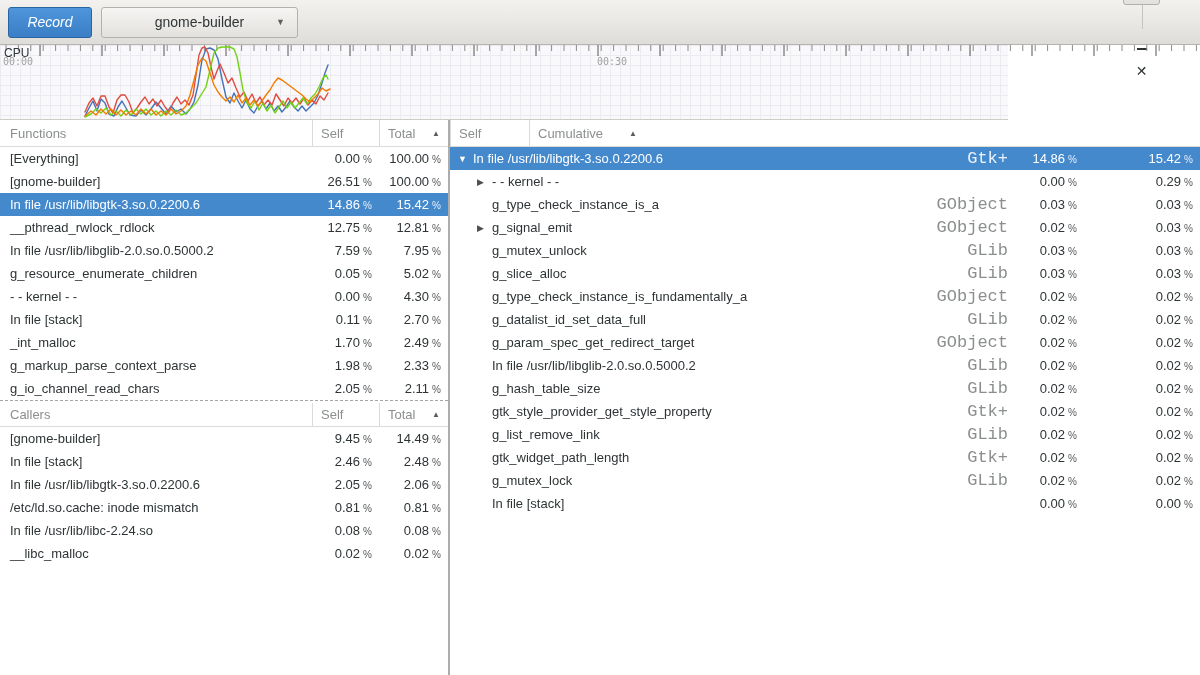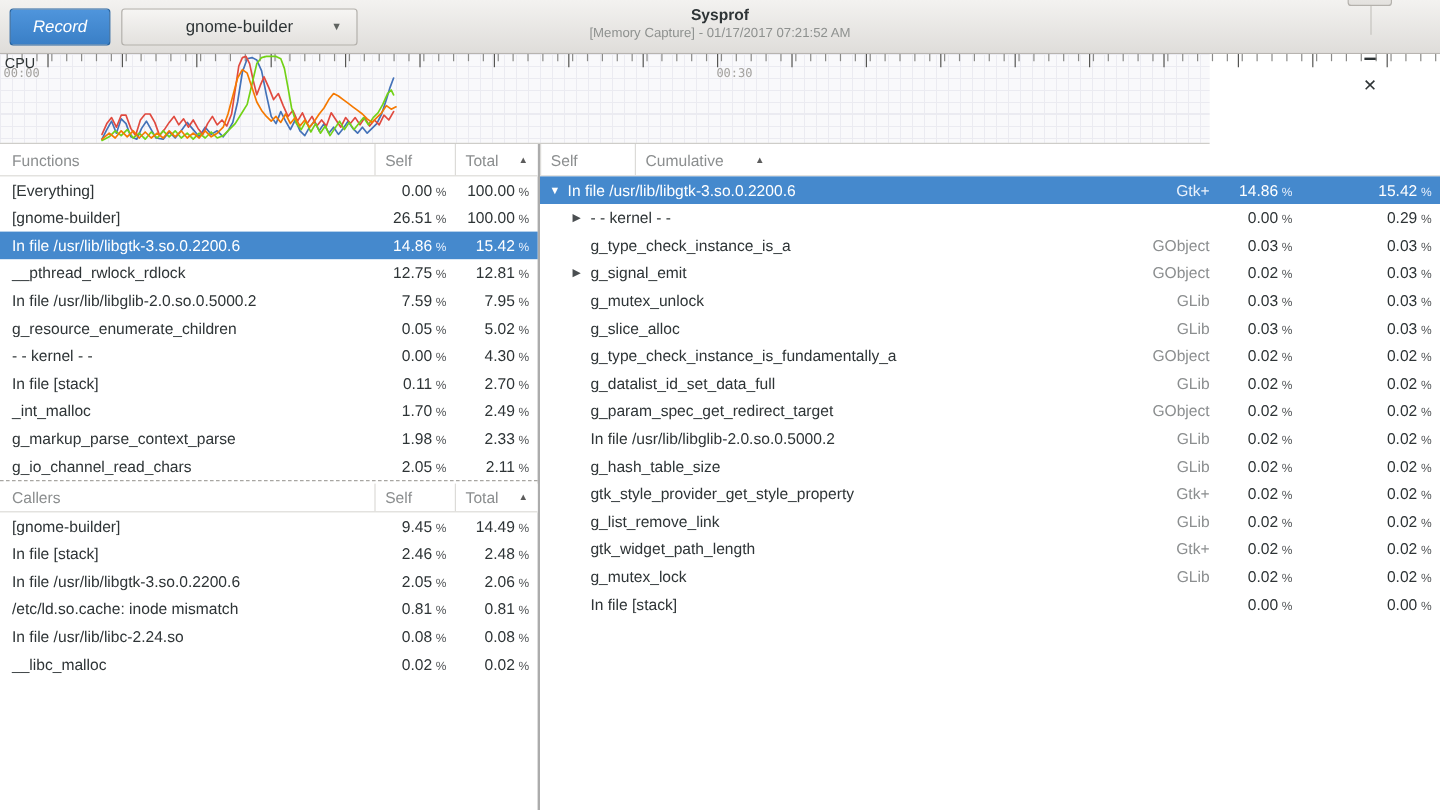--- a/index.html
+++ b/index.html
@@ -70,38 +70,34 @@
 
   .pane-divider { height:3px; border-top:1px dashed #a8a6a2; }
 
   
   .drow { display:flex; height:23px; align-items:center; font-size:13px; }
   .drow .d-name { flex:1; display:flex; align-items:center; white-space:nowrap; overflow:hidden; }
   .drow .expander { width:15px; display:inline-block; font-size:9px; color:#4a4e51;
     text-align:left; flex:none; }
   .drow.selected { background:#4589cd; color:#fff; }
   .drow.selected .expander { color:#fff; }
-  .drow .tag { margin-left:auto; padding-right:9px; font-size:13px; color:#8b8e8f; }
+  .drow .tag { margin-left:auto; padding-right:9px; font-size:17px; color:#8b8e8f;font-family:Liberation Mono, monospace; }
   .drow.selected .tag { color:#eaf2fc; }
   .drow .c-val { text-align:right; padding-right:7px; white-space:nowrap; }
 </style>
 </head>
 <body>
 
 <div class="headerbar">
   <div class="hb-left">
     <div class="btn-record">Record</div>
     <div class="btn-process">
       <span>gnome-builder</span>
       <span class="caret">▼</span>
     </div>
-  </div>
-  <div class="hb-center">
-    <div class="hb-title">Sysprof</div>
-    <div class="hb-subtitle">[Memory Capture] - 01/17/2017 07:21:52 AM</div>
   </div>
   <div class="hb-right">
     <div class="samples">Samples: 6299</div>
     <div class="btn-menu">
       <span>
           <i></i>
         </span>
         <i></i>
         <i></i>
     </div>

